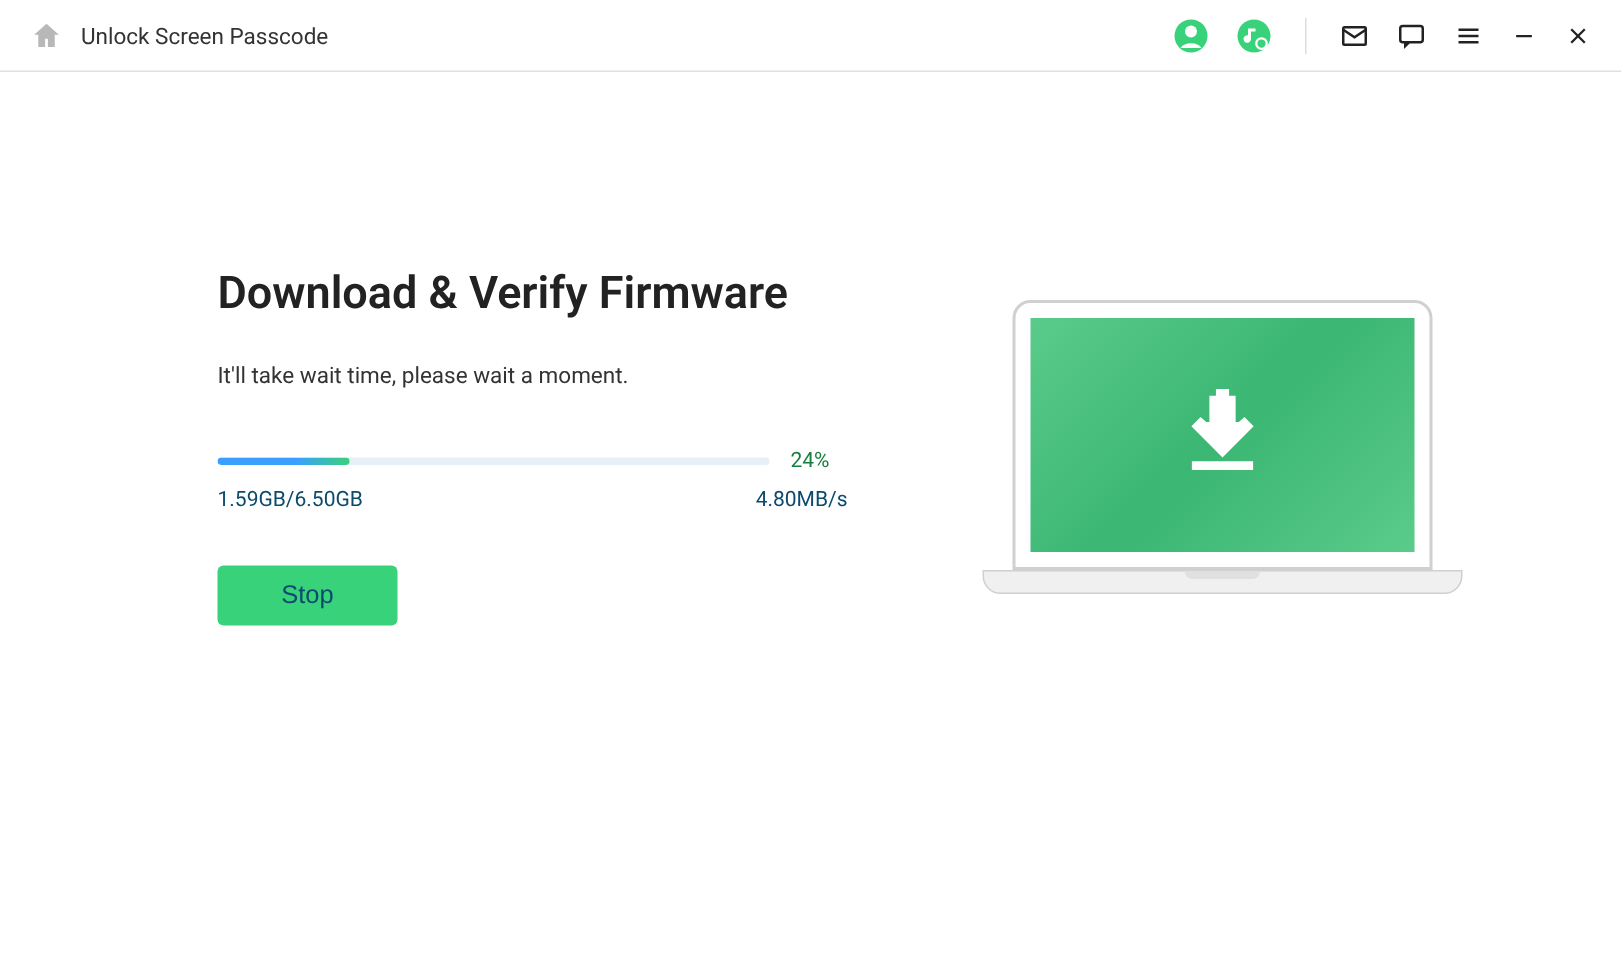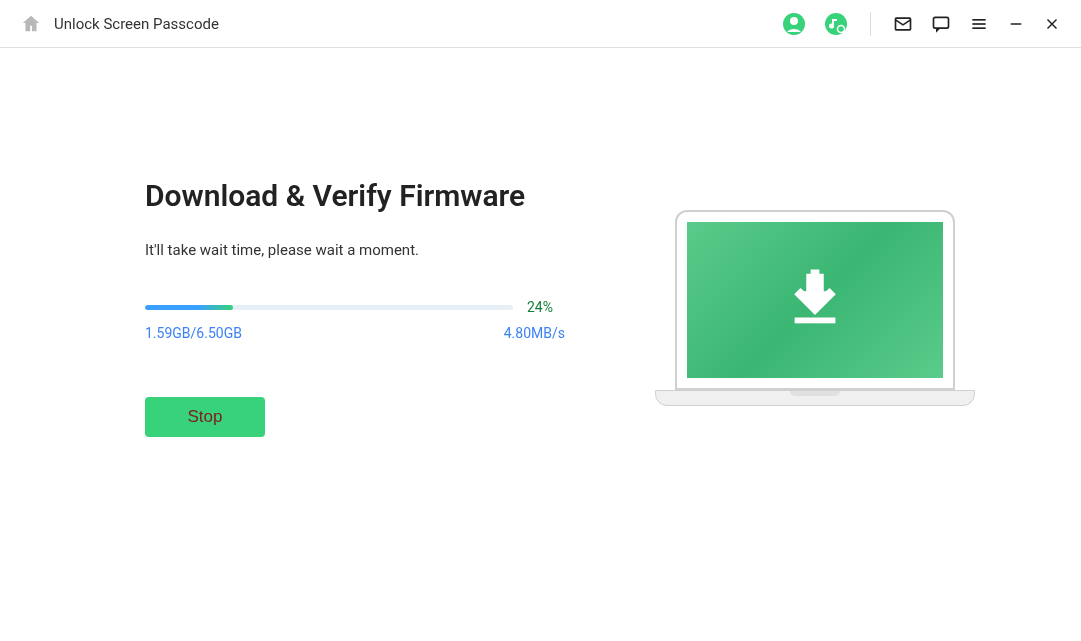--- a/index.html
+++ b/index.html
@@ -89,34 +89,33 @@
     }
     .percent-text {
       font-size: 14px;
       color: #15803d;
       min-width: 38px;
     }
     .stats-row {
       display: flex;
       justify-content: space-between;
       font-size: 14px;
-      color: #3b82f6;
+      color: #0c4a6e;
       margin-bottom: 36px;
       margin-top: 10px;
     }
     .stop-btn {
       background: #38d27a;
-      color: #7f1d1d;
+      color: #0c4a6e;
       border: none;
       border-radius: 4px;
       width: 120px;
       height: 40px;
       font-size: 17px;
       cursor: pointer;
-      margin-top: 20px;
     }
     .right-panel {
       flex: 0 0 340px;
       display: flex;
       align-items: center;
       justify-content: center;
     }
     .laptop {
       position: relative;
       width: 320px;

